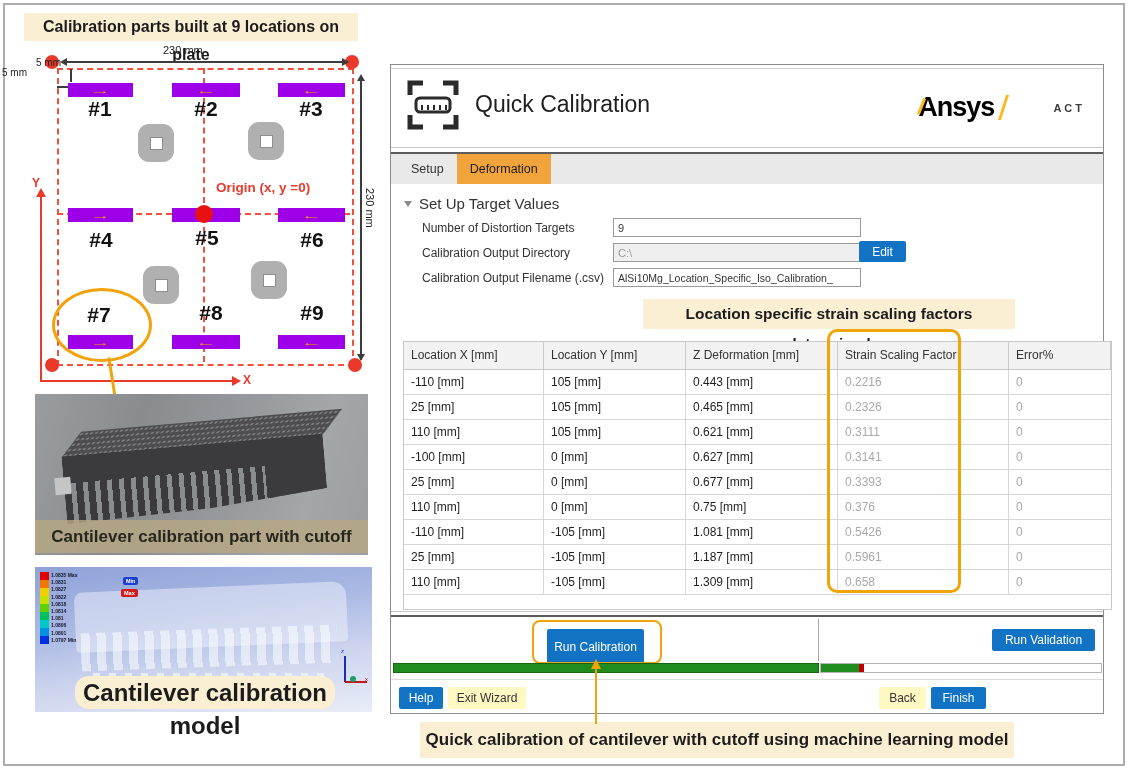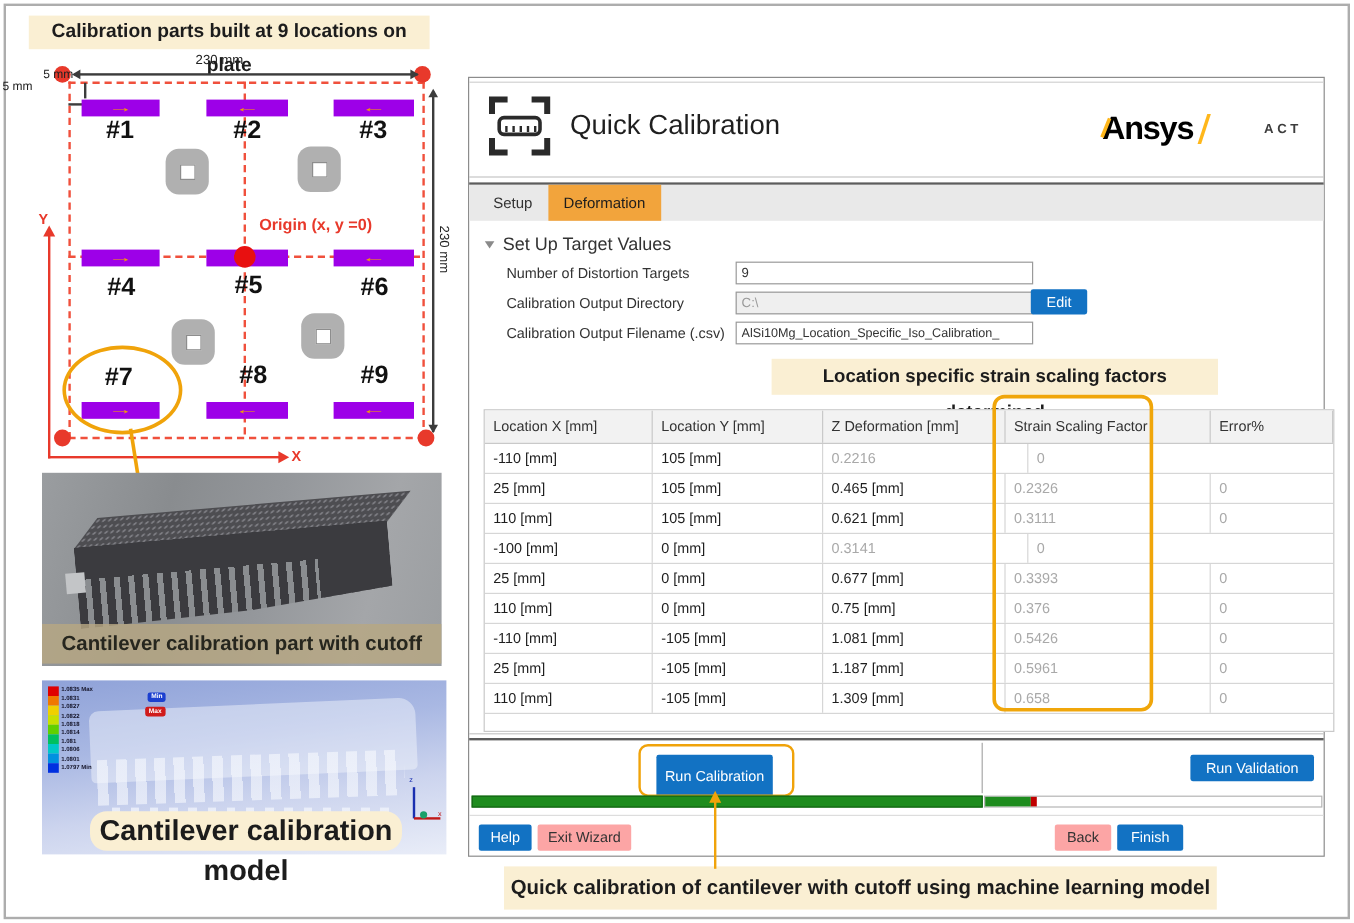--- a/index.html
+++ b/index.html
@@ -96,21 +96,21 @@
   .tab{font-size:12.5px;color:#333;line-height:30px;padding:0 13px;cursor:default;}
   .tab.active{background:#F2A43C;color:#1c1c1c;}
   #sec-title{position:absolute;left:13px;top:130px;font-size:15px;color:#333;display:flex;align-items:center;gap:7px;}
   #sec-title .tri-d{width:0;height:0;border-left:4px solid transparent;border-right:4px solid transparent;border-top:6px solid #8a8a8a;}
   .flabel{position:absolute;left:31px;font-size:12px;color:#333;}
   .finput{position:absolute;left:222px;width:238px;height:17px;border:1px solid #9a9a9a;font-size:11px;
           font-family:"Liberation Sans",sans-serif;padding:0 4px;color:#333;background:#fff;}
   .finput.ro{background:#EFEFEF;color:#999;}
   .btn{position:absolute;border:none;color:#fff;background:#1272C3;font-size:12px;
        font-family:"Liberation Sans",sans-serif;border-radius:2px;text-align:center;cursor:pointer;}
-  .btn.gray{background:#fca5a5;color:#333;}
+  .btn.gray{background:#fef9c3;color:#333;}
   #edit-btn{left:468px;top:176px;width:47px;height:21px;}
   
   #tablewrap{position:absolute;left:12px;top:276px;width:707px;height:267px;border:1px solid #c9c9c9;overflow:hidden;background:#fff;}
   .trow{display:flex;height:24px;border-bottom:1px solid #d6d6d6;}
   .trow.head{height:27px;background:#F2F2F2;border-bottom:1px solid #c9c9c9;}
   .tcell{border-right:1px solid #d6d6d6;font-size:12px;padding:5px 0 0 7px;color:#1e1e1e;box-sizing:border-box;overflow:hidden;white-space:nowrap;}
   .trow.head .tcell{color:#333;padding-top:6px;border-right:1px solid #c9c9c9;}
   .c0{width:140px;} .c1{width:142px;} .c2{width:152px;} .c3{width:171px;} .c4{flex:1;border-right:none;}
   .tcell.dim{color:#a9a9a9;}
   #strain-rect{position:absolute;left:436px;top:264px;width:128px;height:258px;border:3px solid #F0A60A;border-radius:10px;pointer-events:none;}
@@ -319,40 +319,42 @@
         <div class="tcell c0">Location X [mm]</div>
         <div class="tcell c1">Location Y [mm]</div>
         <div class="tcell c2">Z Deformation [mm]</div>
         <div class="tcell c3">Strain Scaling Factor</div>
         <div class="tcell c4">Error%</div>
       </div>
     <div id="tbody">
         <div class="trow">
           <div class="tcell c0">-110 [mm]</div>
           <div class="tcell c1">105 [mm]</div>
+          <div class="tcell c2">0.443 [mm]</div>
           <div class="tcell c3 dim">0.2216</div>
           <div class="tcell c4 dim">0</div>
         </div>
         <div class="trow">
           <div class="tcell c0">25 [mm]</div>
           <div class="tcell c1">105 [mm]</div>
           <div class="tcell c2">0.465 [mm]</div>
           <div class="tcell c3 dim">0.2326</div>
           <div class="tcell c4 dim">0</div>
         </div>
         <div class="trow">
           <div class="tcell c0">110 [mm]</div>
           <div class="tcell c1">105 [mm]</div>
           <div class="tcell c2">0.621 [mm]</div>
           <div class="tcell c3 dim">0.3111</div>
           <div class="tcell c4 dim">0</div>
         </div>
         <div class="trow">
           <div class="tcell c0">-100 [mm]</div>
           <div class="tcell c1">0 [mm]</div>
+          <div class="tcell c2">0.627 [mm]</div>
           <div class="tcell c3 dim">0.3141</div>
           <div class="tcell c4 dim">0</div>
         </div>
         <div class="trow">
           <div class="tcell c0">25 [mm]</div>
           <div class="tcell c1">0 [mm]</div>
           <div class="tcell c2">0.677 [mm]</div>
           <div class="tcell c3 dim">0.3393</div>
           <div class="tcell c4 dim">0</div>
         </div>

